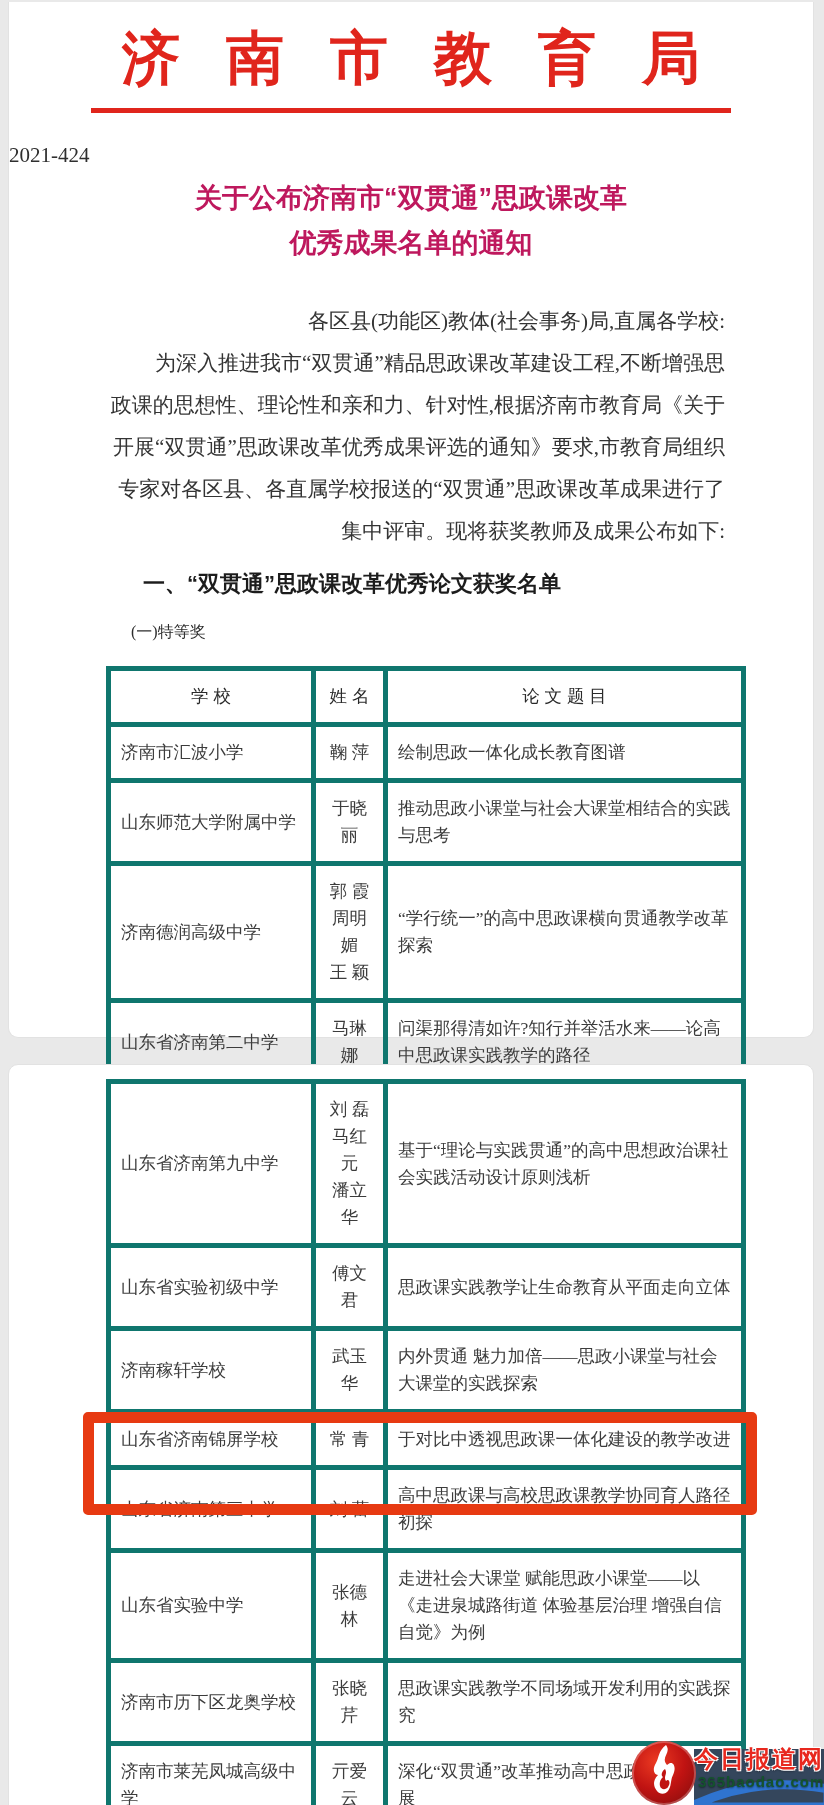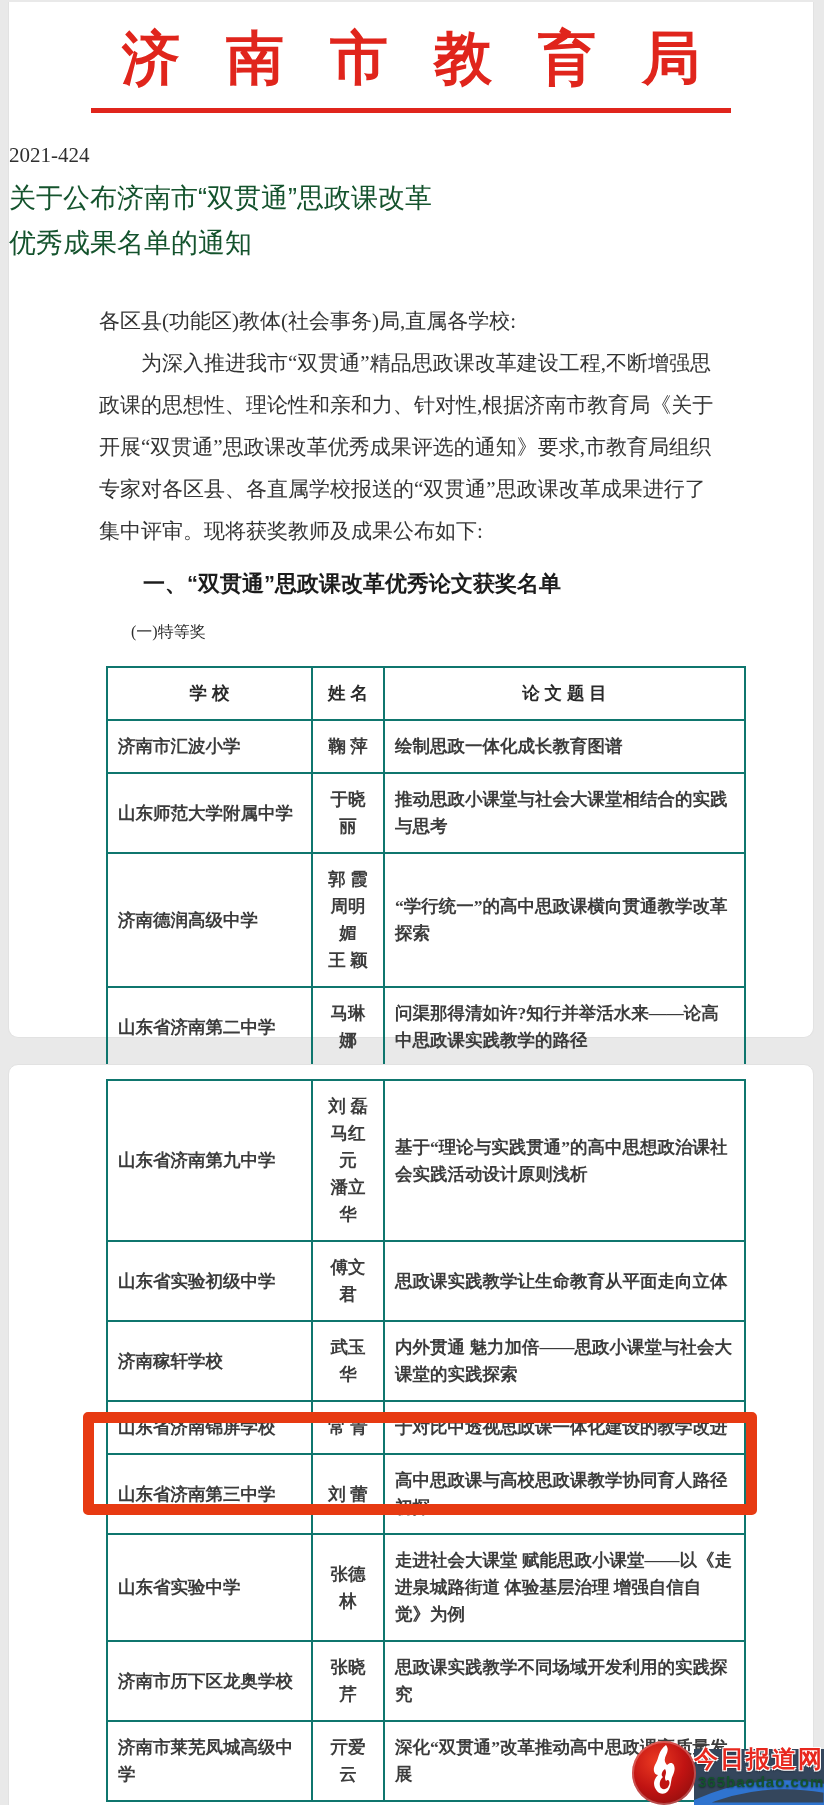--- a/index.html
+++ b/index.html
@@ -9,39 +9,39 @@
   .card1{top:-6px;height:1042px;border-radius:0 0 10px 10px;border-top:none;}
   .card2{top:1062px;height:900px;border-radius:10px;}
 
   
   .org-name{margin-top:24px;text-align:center;color:#e0251c;
     font-family:"Liberation Sans","DejaVu Sans",sans-serif;font-weight:700;
     font-size:58px;letter-spacing:46px;text-indent:46px;white-space:nowrap;}
   .red-rule{height:5px;background:#e0251c;margin:10px 82px 0 82px;}
   .doc-number{margin:30px 86px 0 0;text-align:left;font-size:21px;color:#2f2f2f;
     font-family:"Liberation Serif","DejaVu Serif",serif;}
-  .doc-title{margin-top:8px;color:#14532d;
-    font-family:"Liberation Sans","DejaVu Sans",sans-serif;font-weight:400;
+  .doc-title{margin-top:8px;text-align:center;color:#be185d;
+    font-family:"Liberation Sans","DejaVu Sans",sans-serif;font-weight:700;
     font-size:27px;line-height:45px;}
 
   
   .body-text{margin:34px 88px 0 90px;font-size:21px;line-height:42px;color:#343434;}
-  .body-text p{margin:0;}
+  .body-text p{margin:0;text-align:right;}
   .p-indent{text-indent:2em;}
   .section-heading{margin:12px 88px 0 90px;text-indent:2em;
     font-family:"Liberation Sans","DejaVu Sans",sans-serif;font-weight:700;
     font-size:22px;line-height:40px;color:#1c1c1c;}
   .subsection-heading{margin:8px 88px 0 90px;text-indent:2em;
     font-size:16px;line-height:40px;color:#2c2c2c;}
 
   
   table.award{border-collapse:collapse;margin:14px 0 0 97px;width:640px;
     table-layout:fixed;font-size:17.5px;color:#3c3c3c;}
-  table.award td,table.award th{border:2px solid #0f766e;vertical-align:middle;
-    padding:12px 10px;line-height:27px;font-weight:bold;box-sizing:border-box;}
+  table.award td,table.award th{border:5px solid #0f766e;vertical-align:middle;
+    padding:12px 10px;line-height:27px;font-weight:normal;box-sizing:border-box;}
   table.award{border:2px solid #3f3f3f;}
   col.c-school{width:205px;}
   col.c-name{width:72px;}
   th.hdr{text-align:center;font-family:"Liberation Sans","DejaVu Sans",sans-serif;
     font-weight:600;color:#2a2a2a;padding:11px 6px;}
   td.school-cell{text-align:left;padding-left:14px;}
   td.name-cell{text-align:center;white-space:pre-line;padding:9px 4px;}
   td.title-cell{text-align:left;}
   .t2{margin-top:112px;}
 

